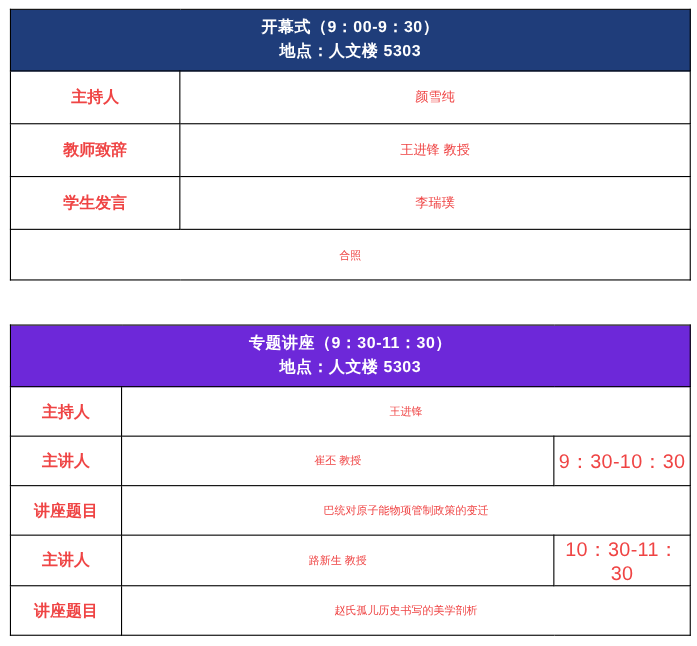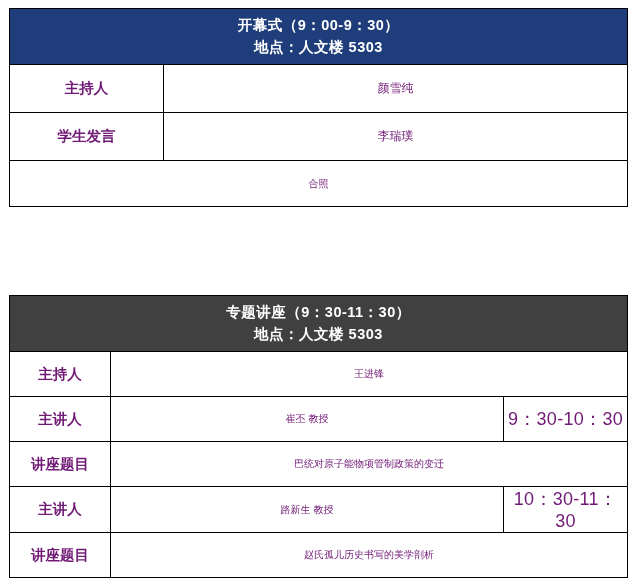--- a/index.html
+++ b/index.html
@@ -26,21 +26,21 @@
     border-collapse: collapse;
     table-layout: fixed;
     background: #ffffff;
   }
   table.sched td {
     border: 1px solid #000000;
     padding: 0;
     text-align: center;
     vertical-align: middle;
     font-size: 14px;
-    color: #701a75;
+    color: #ef4444;
   }
 
   
   #table-opening {
     position: absolute;
     left: 9px;
     top: 8px;
     width: 618px;
   }
   #table-opening .hdr {
@@ -68,21 +68,21 @@
   }
 
   
   #table-lecture {
     position: absolute;
     left: 9px;
     top: 295px;
     width: 618px;
   }
   #table-lecture .hdr {
-    background: #404040;
+    background: #6d28d9;
     color: #ffffff;
     font-weight: bold;
     font-size: 14.5px;
     line-height: 22px;
     padding: 5px 0 6px 0;
     letter-spacing: 0.5px;
   }
   #table-lecture .hdr .l2 { display: block; }
   #table-lecture .rowlabel {
     font-weight: bold;
@@ -111,20 +111,24 @@
     <tbody>
       <tr>
         <td class="hdr" colspan="2">
           <span>开幕式（9：00-9：30）</span>
           <span class="l2">地点：人文楼 5303</span>
         </td>
       </tr>
       <tr>
         <td class="rowlabel">主持人</td>
         <td class="rowval">颜雪纯</td>
+      </tr>
+      <tr>
+        <td class="rowlabel">教师致辞</td>
+        <td class="rowval">王进锋 教授</td>
       </tr>
       <tr>
         <td class="rowlabel">学生发言</td>
         <td class="rowval">李瑞璞</td>
       </tr>
       <tr>
         <td class="full" colspan="2">合照</td>
       </tr>
     </tbody>
   </table>

